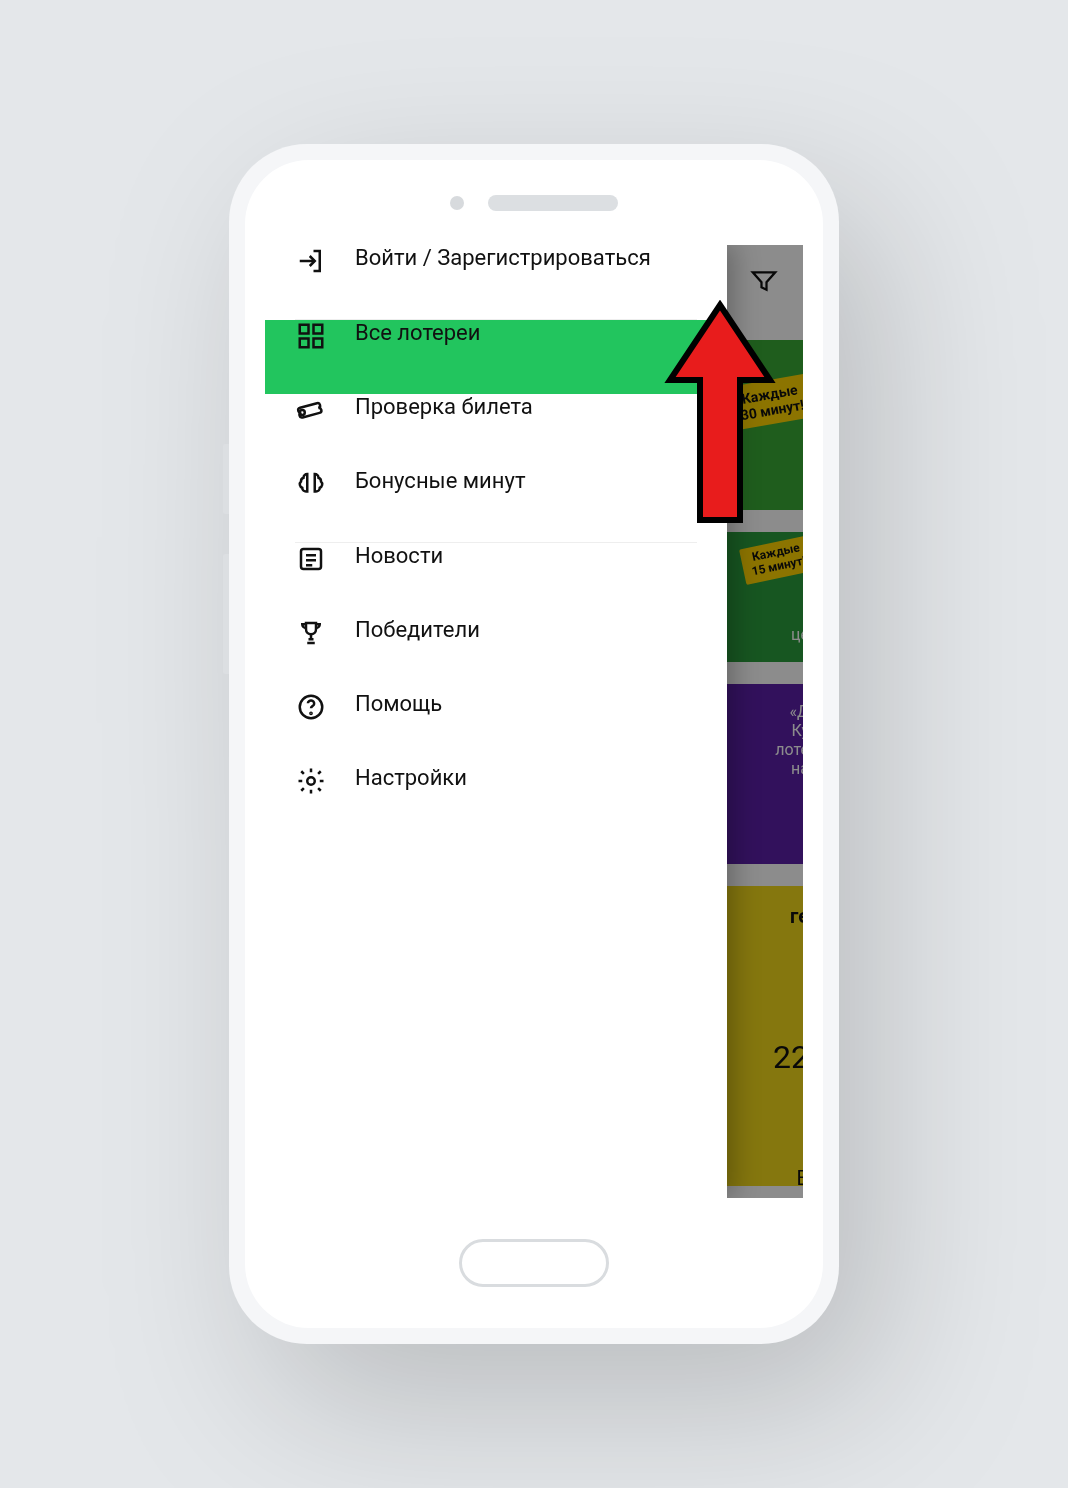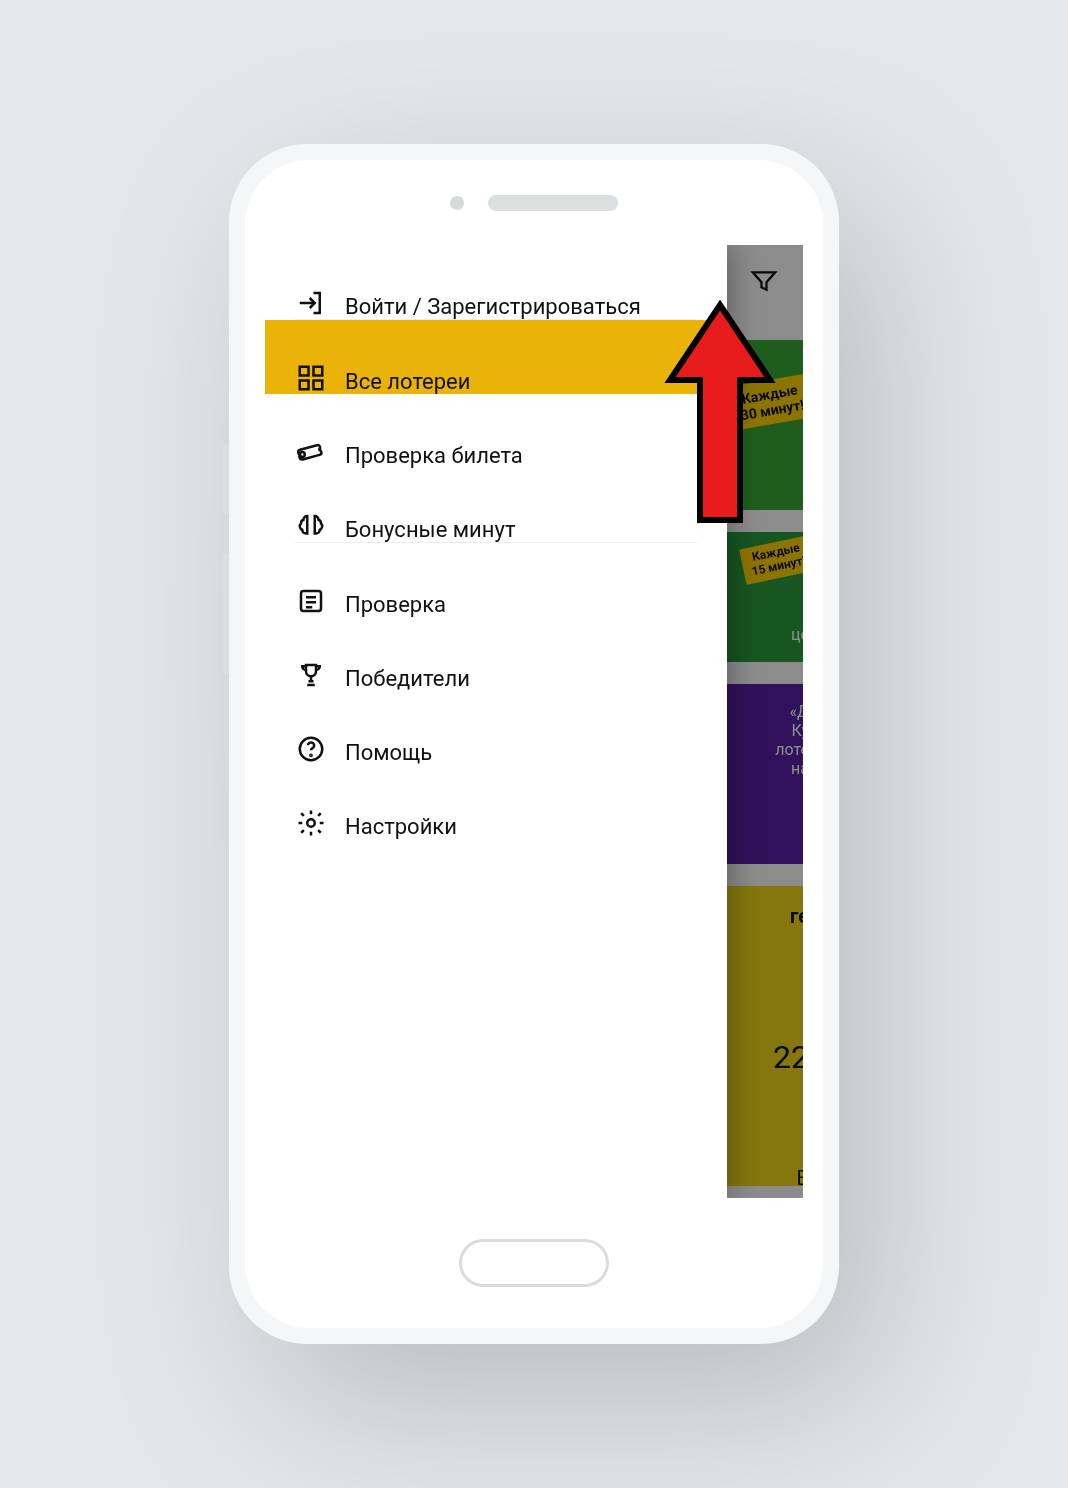--- a/index.html
+++ b/index.html
@@ -34,22 +34,22 @@
   .c-purple{background:#5b1fa8;height:180px;}
   .c-yellow{background:#f2d91a;color:#111;height:300px;}
   .c-violet{position:absolute;top:530px;right:180px;width:120px;height:300px;background:#6a29c8;border-radius:14px;}
   .badge{position:absolute;top:40px;right:10px;background:#ffd400;color:#111;font-size:14px;font-weight:700;padding:6px 10px;transform:rotate(-10deg);border-radius:2px;line-height:1.15;text-align:center;}
   .badge2{position:absolute;top:10px;right:10px;background:#ffd400;color:#111;font-size:12px;font-weight:700;padding:4px 8px;transform:rotate(-12deg);border-radius:2px;line-height:1.15;text-align:center;}
   .c-purple .t{font-size:16px;text-align:right;}
   .c-green2 .t{font-size:16px;text-align:right;}
 
   
   .drawer{position:absolute;top:0;left:0;bottom:0;width:462px;background:#fff;box-shadow:8px 0 24px rgba(0,0,0,.25);display:flex;flex-direction:column;}
-  .drawer-row{display:flex;align-items:flex-end;gap:18px;padding:0 30px;height:74px;font-size:22px;color:#111;cursor:pointer;}
-  .drawer-row.active{background:#eab308;}
+  .drawer-row{display:flex;align-items:flex-start;gap:28px;padding:0 30px;height:74px;font-size:22px;color:#111;cursor:pointer;}
+  .drawer-row.active{background:#22c55e;}
   .drawer-row .ico{width:32px;height:32px;flex:0 0 32px;display:flex;align-items:center;justify-content:center;color:#111;}
   .drawer-row .ico svg{width:30px;height:30px;stroke:#111;stroke-width:2;fill:none;}
   .divider{height:1px;background:#eee;margin:0 30px;}
 
   
   .arrow{position:absolute;left:395px;top:55px;}
   .arrow svg{width:120px;height:230px;}
 </style>
 </head>
 <body>
@@ -153,21 +153,21 @@
 
           <div class="divider"></div>
 
           <div class="drawer-row">
             <span class="ico">
               <svg viewBox="0 0 24 24">
                   <rect x="4" y="4" width="16" height="16" rx="2"></rect>
                   <path d="M8 9h8M8 13h8M8 17h5"></path>
                 </svg>
             </span>
-            <span>Проверка</span>
+            <span>Новости</span>
           </div>
 
           <div class="drawer-row">
             <span class="ico">
               <svg viewBox="0 0 24 24">
                   <path d="M8 4h8v5a4 4 0 01-8 0V4z"></path>
                   <path d="M8 5H5a3 3 0 003 3M16 5h3a3 3 0 01-3 3"></path>
                   <path d="M12 13v4M9 20h6M10 17h4"></path>
                 </svg>
             </span>

